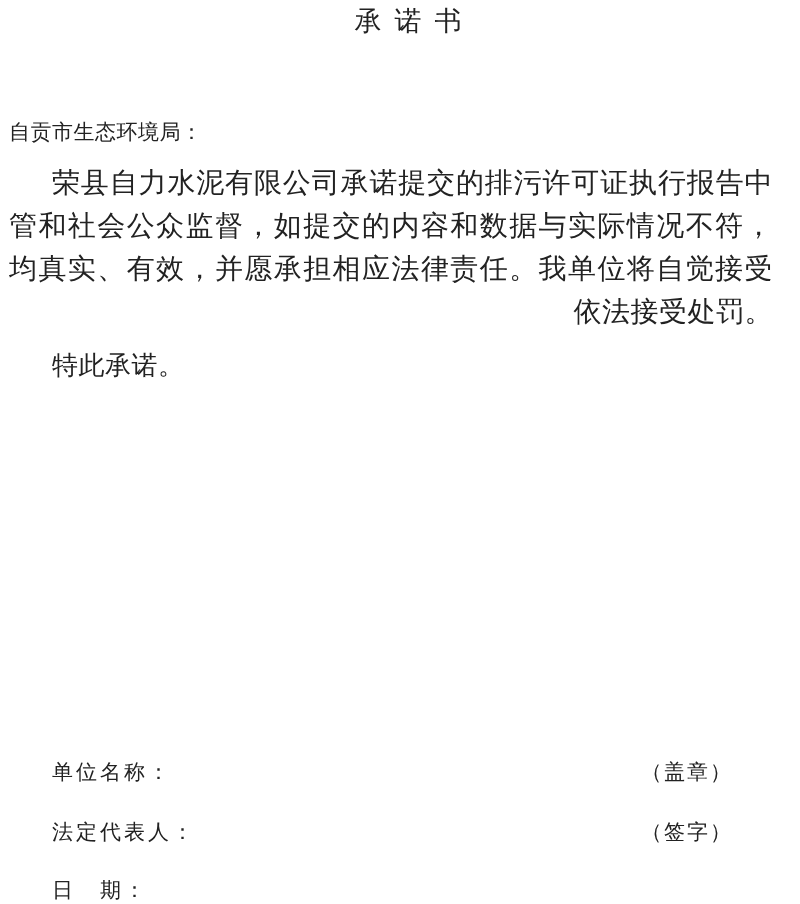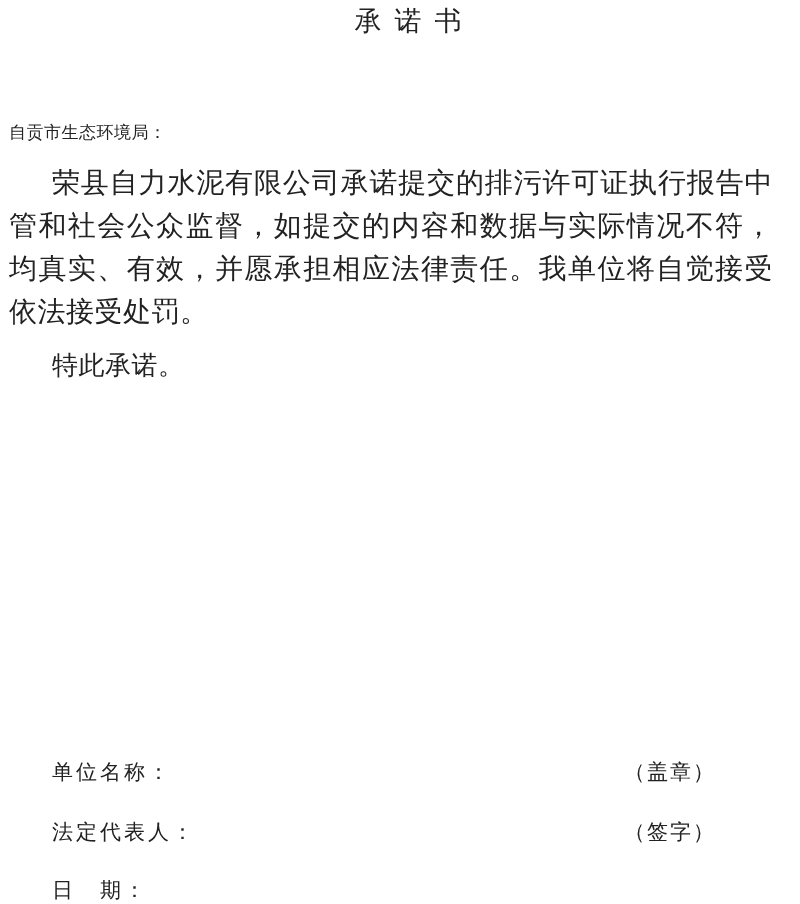--- a/index.html
+++ b/index.html
@@ -25,37 +25,38 @@
     text-align: center;
     font-size: 27px;
     letter-spacing: 13px;
     text-indent: 13px;
     white-space: nowrap;
   }
   .salutation {
     position: absolute;
     top: 119px;
     left: 9px;
-    font-size: 17px;
+    font-size: 21px;
     line-height: 27px;
     letter-spacing: 0.5px;
     white-space: nowrap;
   }
   .body-block {
     position: absolute;
     top: 161px;
     left: 9px;
     width: 764px;
     font-size: 28px;
     letter-spacing: 0.5px;
   }
   .body-line {
     line-height: 43px;
     height: 43px;
     overflow: hidden;
+    text-align: right;
   }
   .body-line.justify {
     text-align: justify;
     text-align-last: justify;
   }
   .body-line.indent {
     text-indent: 43px;
   }
   .closing {
     position: absolute;
@@ -76,21 +77,21 @@
     margin-top: 37px;
   }
   .sign-row .row-label {
     position: absolute;
     left: 52px;
     letter-spacing: 3px;
     white-space: nowrap;
   }
   .sign-row .row-annotation {
     position: absolute;
-    left: 624px;
+    left: 641px;
     letter-spacing: 2px;
     white-space: nowrap;
   }
   .sign-row-1 { top: 721px; }
   .sign-row-2 { top: 781px; }
   .sign-row-3 { top: 839px; }
 </style>
 </head>
 <body>
 

